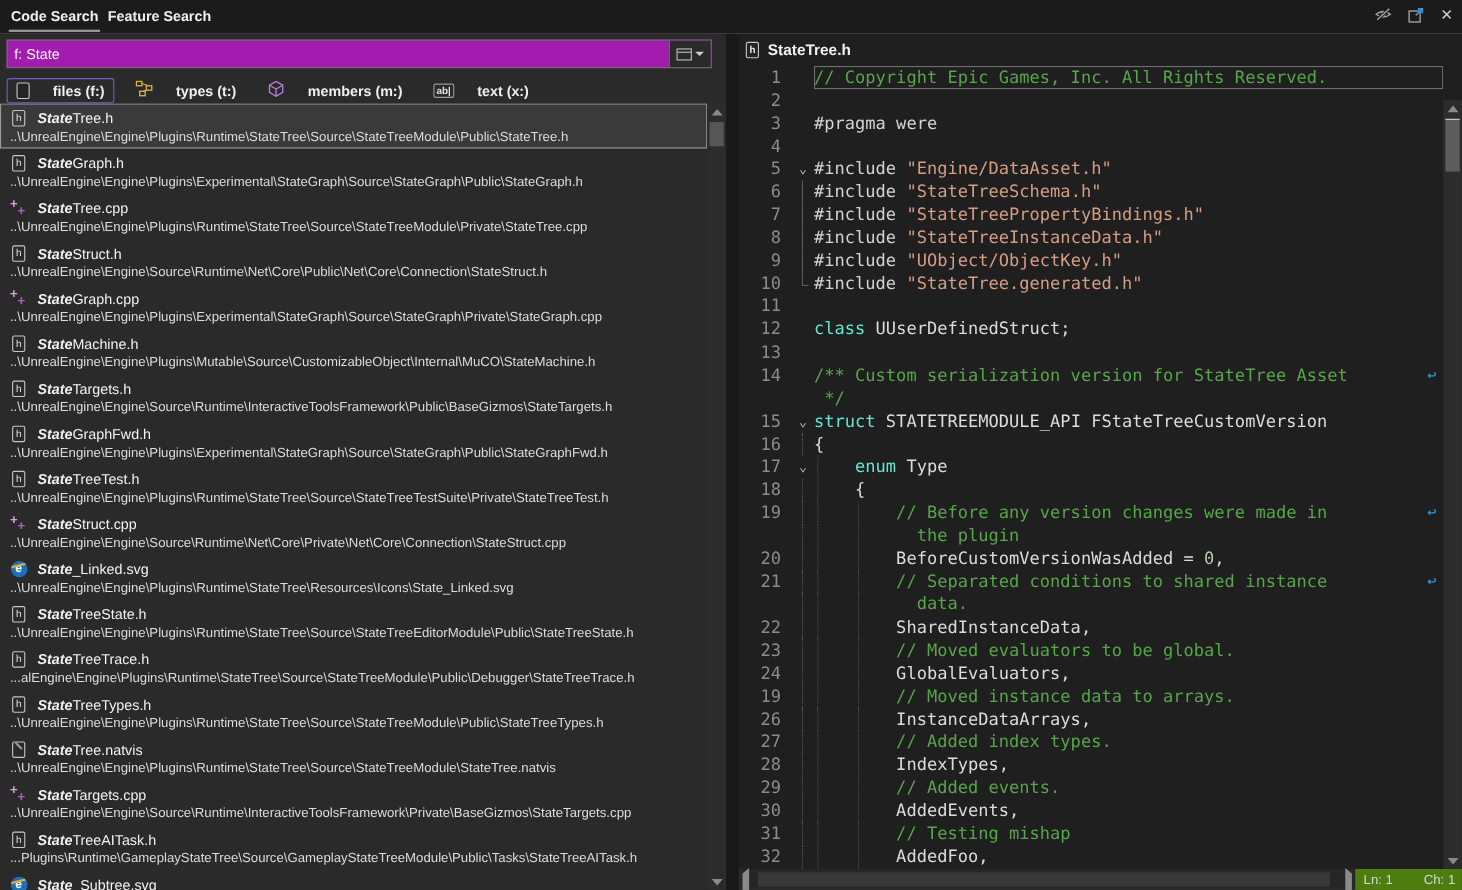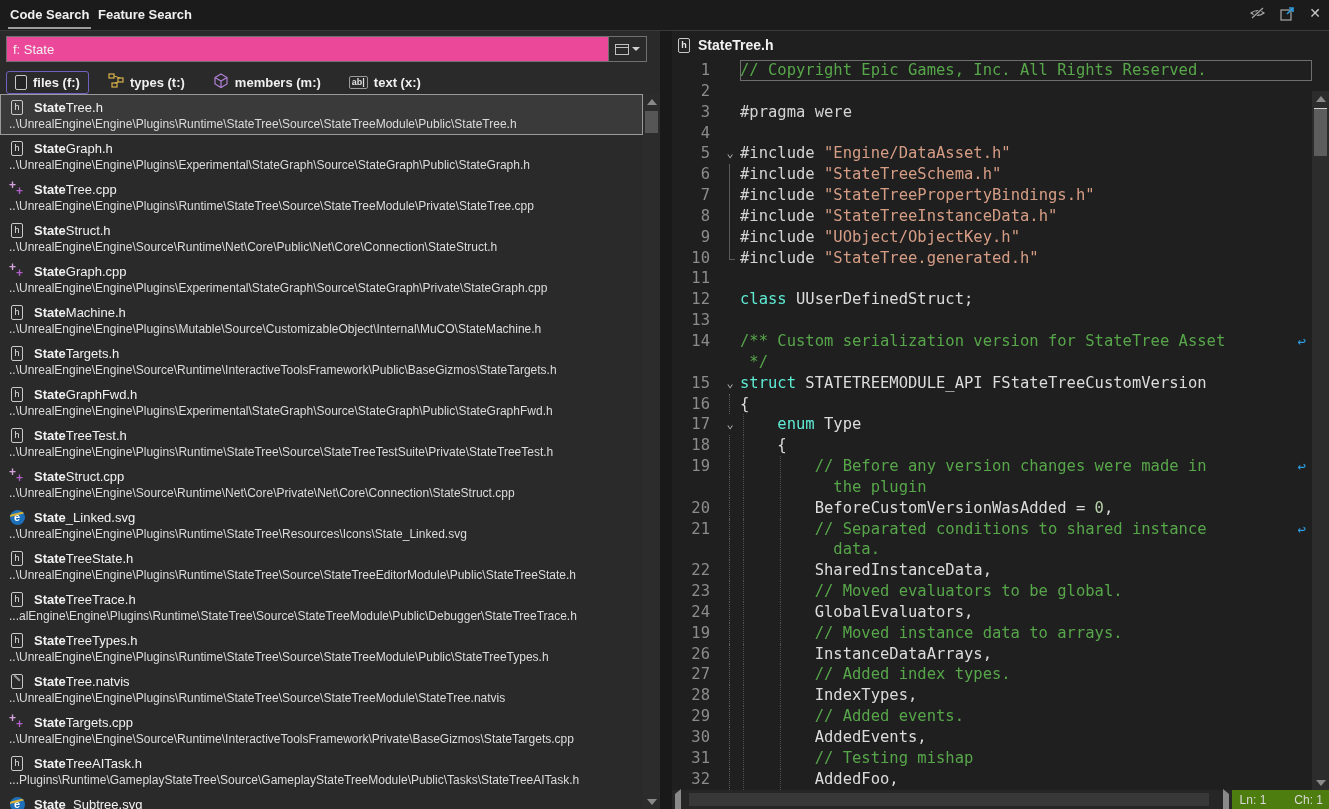--- a/index.html
+++ b/index.html
@@ -15,50 +15,50 @@
                        height:2px; background:#9d9d9d; }
   #tab-code { left:0; }
   #tab-feature { left:88px; }
   .winicons { position:absolute; right:8px; top:5px; display:flex; gap:14px; align-items:center; }
   .winicons svg { display:block; }
   .closex { color:#c8c8c8; font-size:14px; line-height:16px; }
 
   
   .left { position:absolute; left:0; top:31px; width:660px; height:778px; background:#2a2a2a; }
   .searchrow { position:absolute; left:6px; top:5px; width:641px; height:26px;
-               border:1px solid #6f6f6f; background:#ec4899; display:flex; }
+               border:1px solid #6f6f6f; background:#a21caf; display:flex; }
   .searchrow input { flex:1; background:transparent; border:none; outline:none;
                      color:#f2f2f2; font-size:13px; padding:0 6px;
                      font-family:"Liberation Sans", sans-serif; }
   .combo { width:38px; border-left:1px solid #6f6f6f; display:flex; align-items:center;
            justify-content:center; gap:3px; background:#2a2a2a; }
   .combo .winglyph { width:14px; height:11px; border:1px solid #c0c0c0; position:relative; }
   .combo .winglyph::before { content:""; position:absolute; left:0; right:0; top:2px;
                              height:1px; background:#c0c0c0; }
   .combo .chev { width:0; height:0; border-left:4px solid transparent;
                  border-right:4px solid transparent; border-top:4px solid #cfcfcf; }
 
   .filters { position:absolute; left:6px; top:38px; height:26px; display:flex;
              gap:10px; align-items:center; }
-  .filter { display:inline-flex; align-items:center; gap:6px; padding:3px 8px;
+  .filter { display:inline-flex; align-items:center; gap:21px; padding:3px 8px;
             border:1px solid transparent; border-radius:3px; font-size:13px;
             font-weight:bold; color:#f0f0f0; cursor:default; }
   .filter.active { border-color:#6f61c0; }
   .doc-ic { width:12px; height:15px; border:1px solid #c8c8c8; border-radius:2px;
             display:inline-flex; align-items:center; justify-content:center;
             font-size:9px; color:#e8e8e8; background:#242424; }
   .ab-ic { border:1px solid #9a9a9a; font-size:9px; padding:0 2px; color:#e0e0e0;
            border-radius:2px; line-height:11px; }
 
   
   .results { position:absolute; left:0; top:63px; width:643px; bottom:0; overflow:hidden; }
   .item { position:relative; height:41px; padding:2px 4px 0 8px; border:1px solid transparent; }
   .item.selected { background:#3a3a3a; border-color:#9a9a9a; }
   .iname { display:flex; align-items:center; gap:9px; height:20px; font-size:13px; color:#f2f2f2; }
-  .iname b { font-weight:bold; }
+  .iname b { font-weight:bold;font-style:italic; }
   .ipath { height:17px; font-size:12px; color:#dcdcdc; white-space:nowrap; overflow:hidden; }
   .fic { width:16px; height:16px; position:relative; flex:none;
          display:inline-flex; align-items:center; justify-content:center; }
   .fic .hbox { width:12px; height:15px; border:1px solid #c8c8c8; border-radius:2px;
                font-size:9px; color:#e8e8e8; display:flex; align-items:center; justify-content:center; }
   .fic.cpp span.p1 { position:absolute; left:0; top:-3px; color:#d5a3dd; font-size:12px; font-weight:bold; }
   .fic.cpp span.p2 { position:absolute; left:7px; top:3px; color:#b05ec9; font-size:12px; font-weight:bold; }
   .fic.svg .ie { width:15px; height:15px; border-radius:50%; background:#1c6fb8; color:#fff;
                  font-size:11px; font-weight:bold; display:flex; align-items:center;
                  justify-content:center; position:relative; overflow:hidden; }

